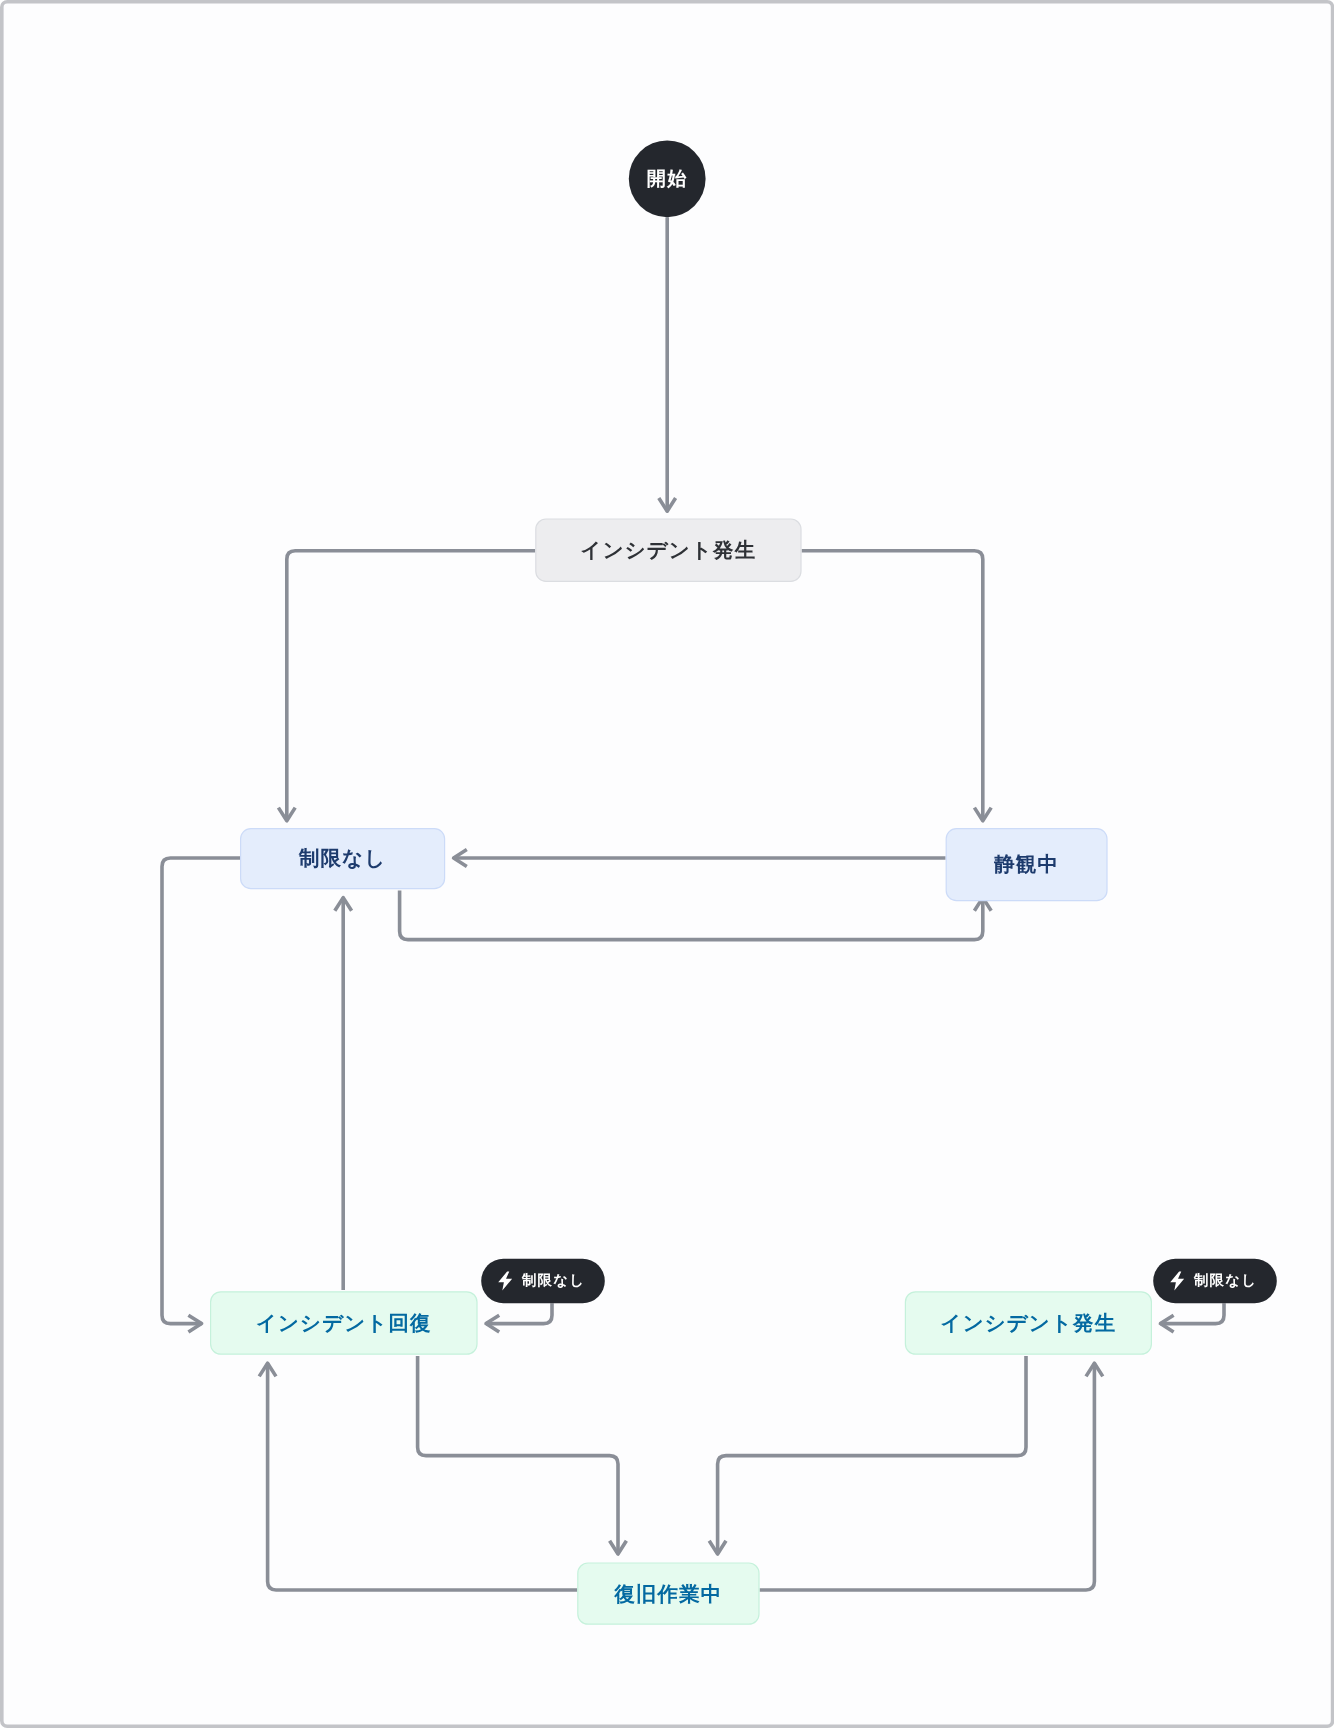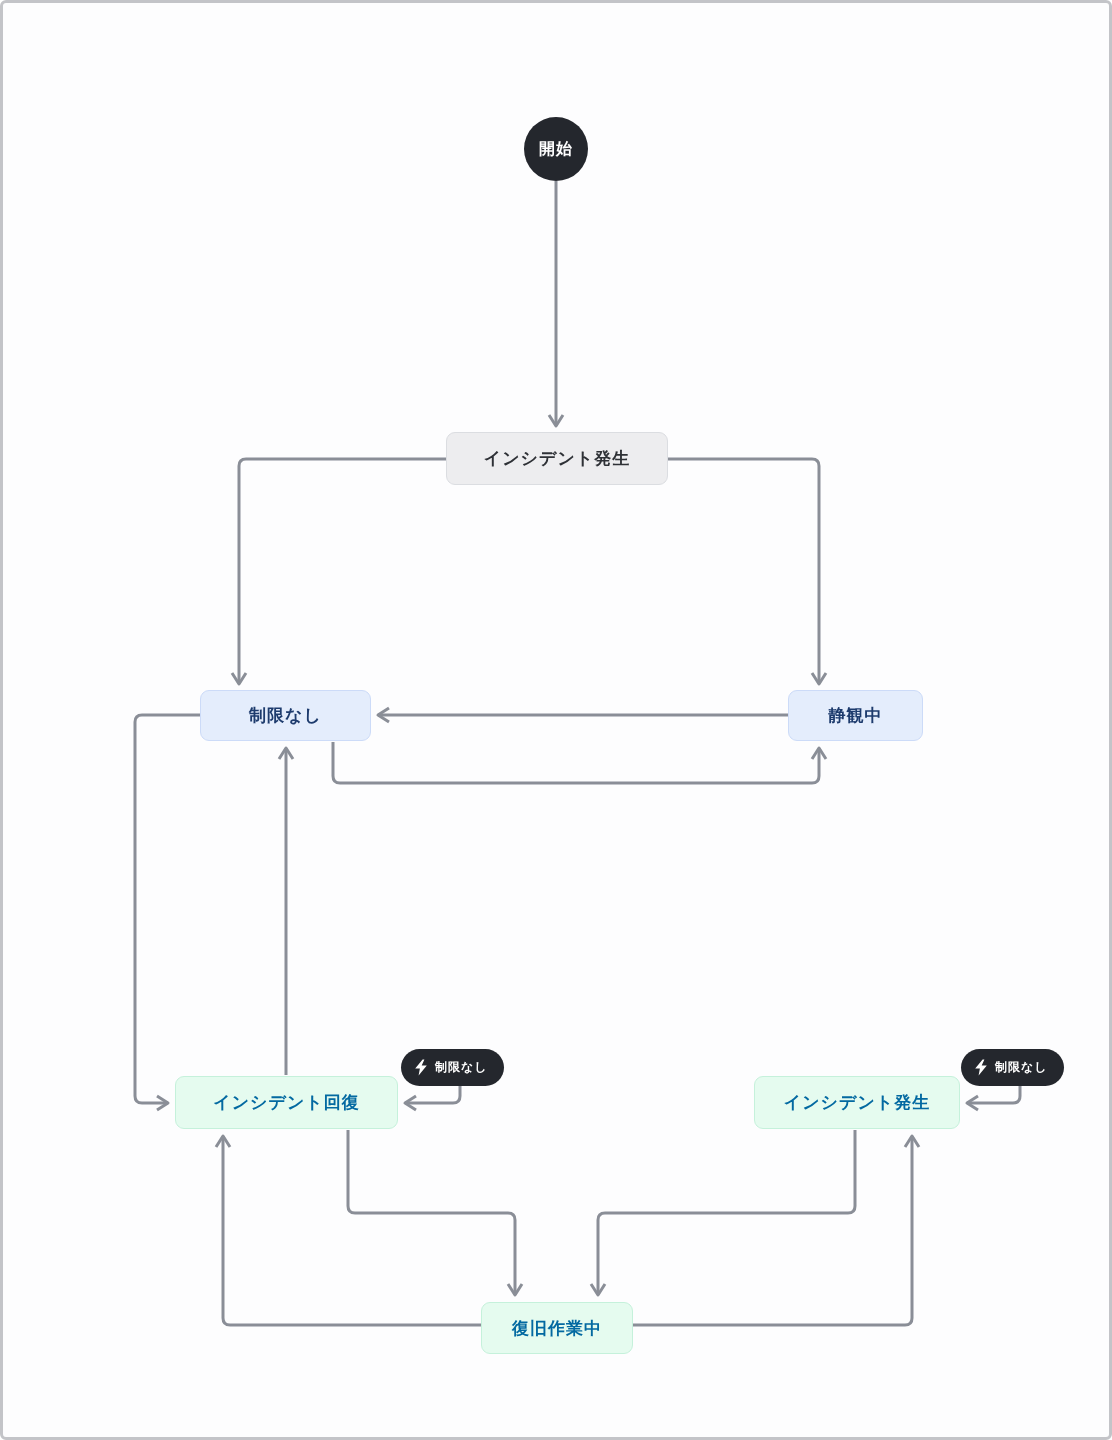--- a/index.html
+++ b/index.html
@@ -55,21 +55,21 @@
     display: flex;
     align-items: center;
     justify-content: center;
     font-size: 16px;
     font-weight: 700;
     letter-spacing: 1px;
   }
 
   #n-incident-occurred  { left: 443px; top: 429px;  width: 222px; height: 53px; }
   #n-recovering         { left: 197px; top: 687px;  width: 171px; height: 51px; }
-  #n-watching           { left: 785px; top: 687px;  width: 135px; height: 51px; }
+  #n-watching           { left: 785px; top: 687px;  width: 135px; height: 61px; }
   #n-incident-recovered { left: 172px; top: 1073px; width: 223px; height: 53px; }
   #n-cancelled          { left: 751px; top: 1073px; width: 206px; height: 53px; }
   #n-closed             { left: 478px; top: 1299px; width: 152px; height: 52px; }
 
   .limit-badge {
     position: absolute;
     height: 37px;
     display: inline-flex;
     align-items: center;
     gap: 7px;

